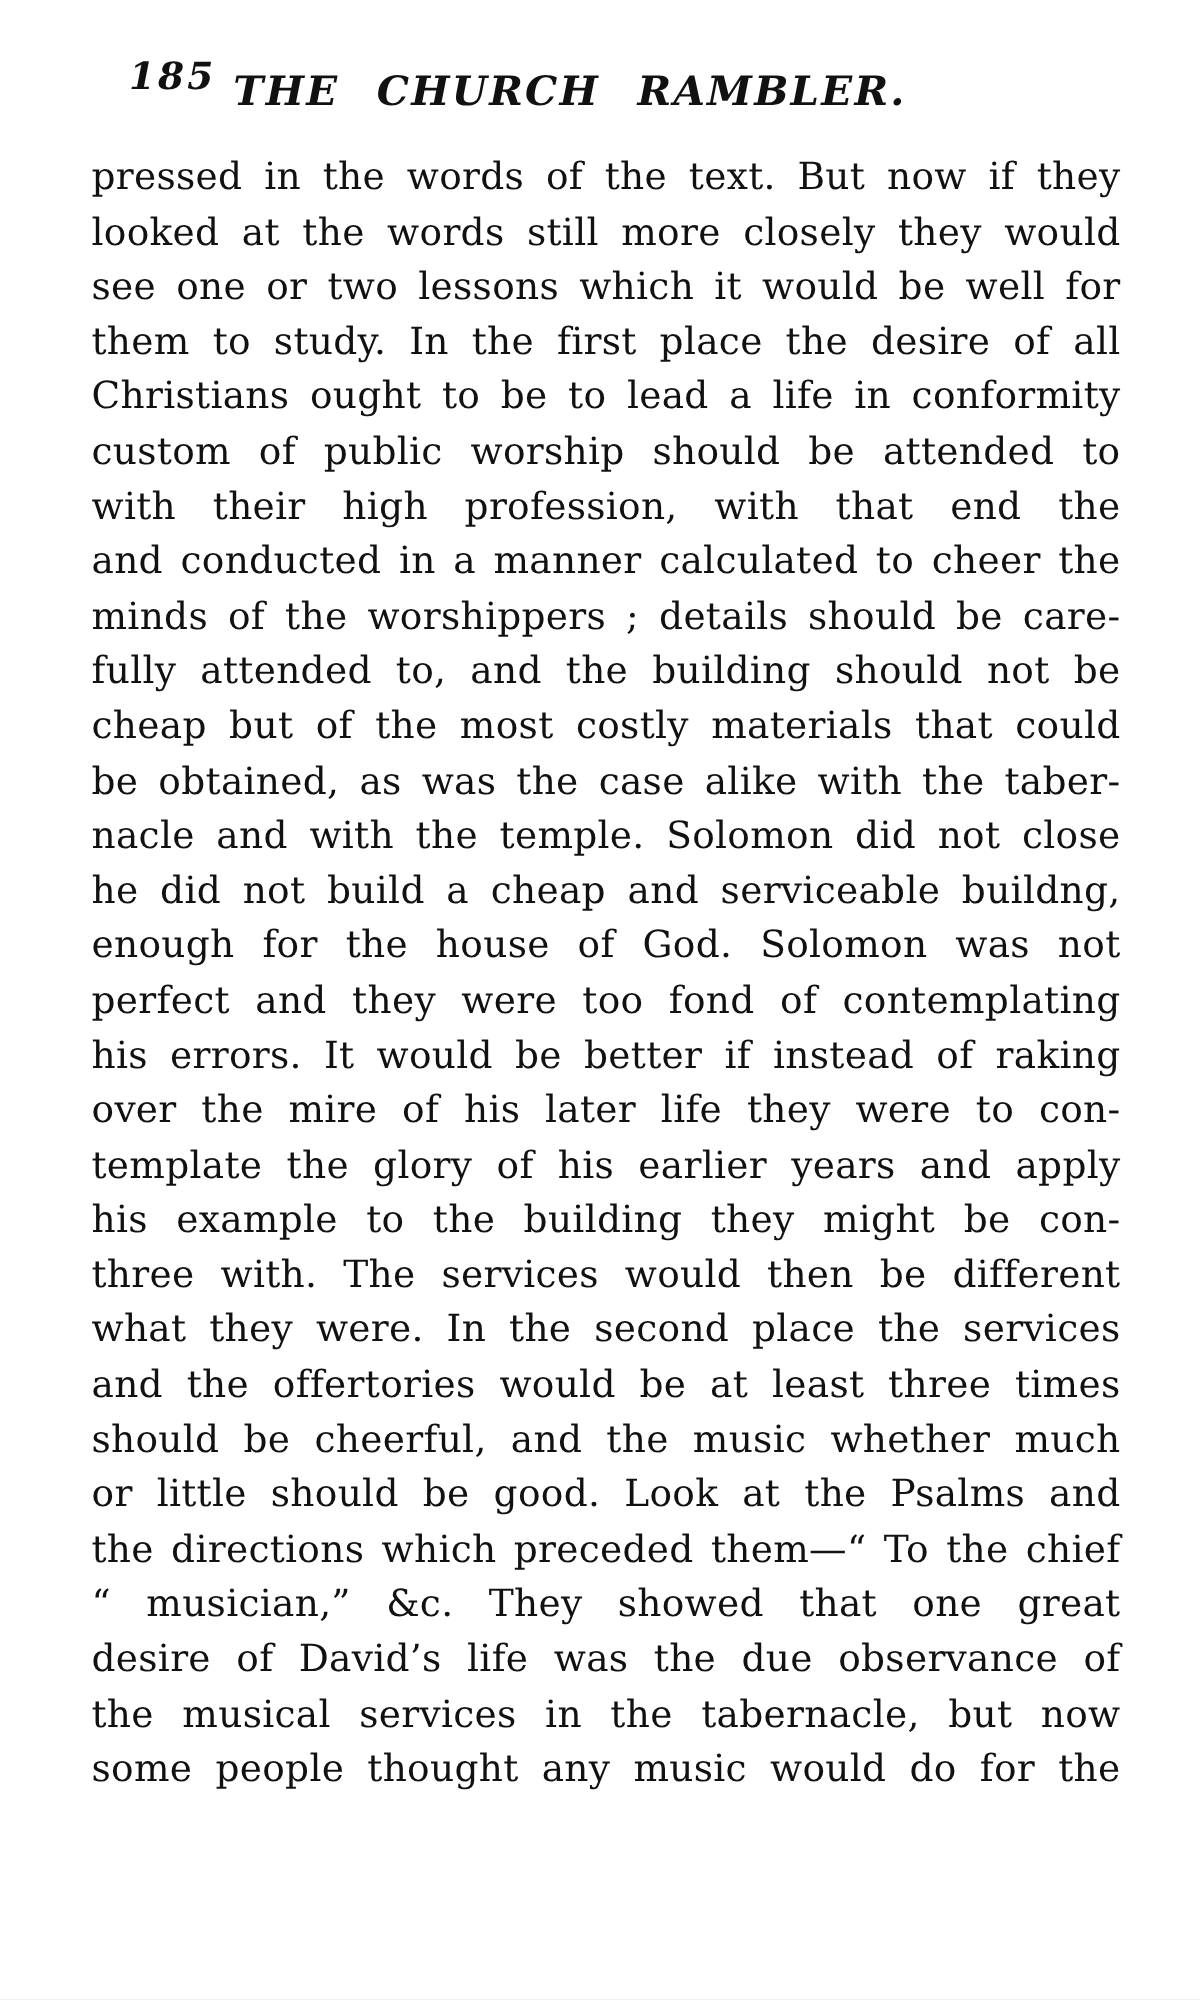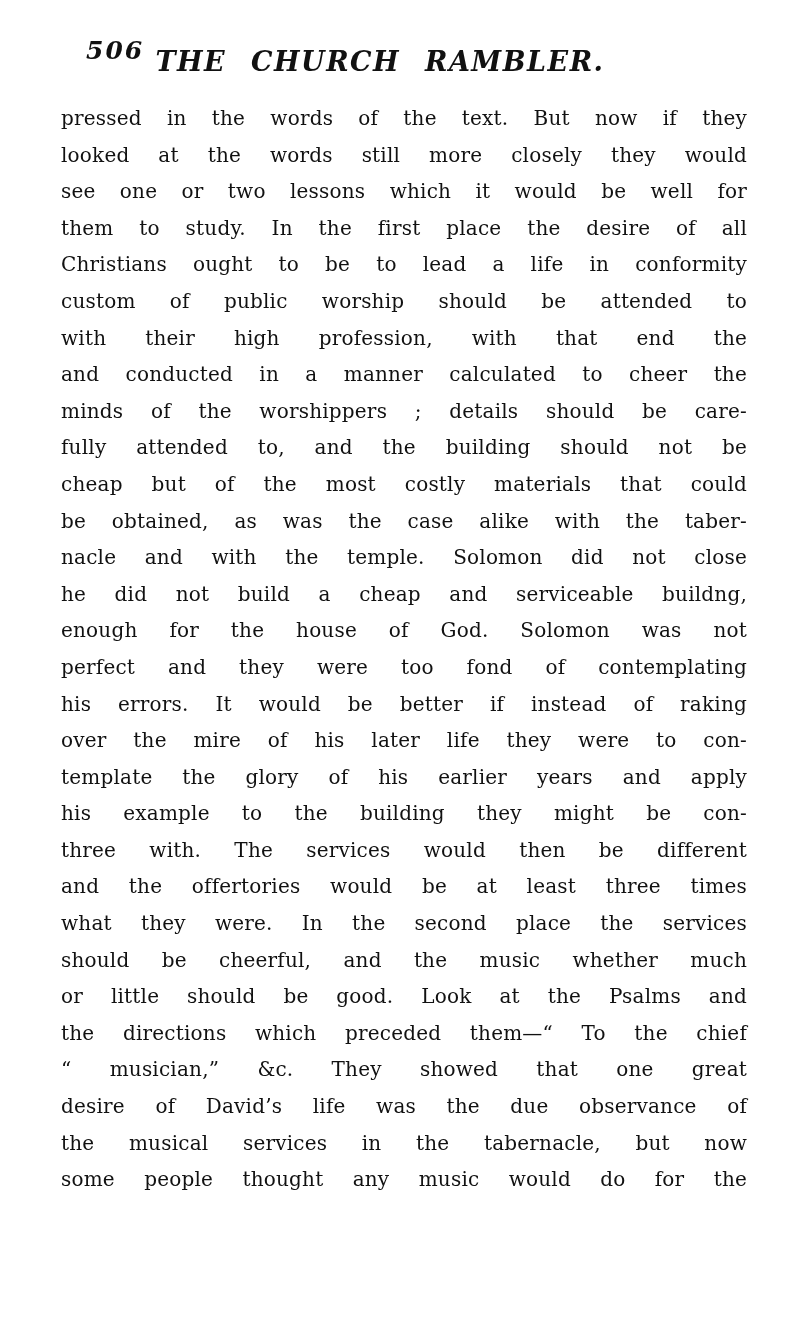--- a/index.html
+++ b/index.html
@@ -45,35 +45,35 @@
     word-spacing: 14px;
     white-space: nowrap;
   }
   .body-text {
     position: absolute;
     top: 100px;
     left: 61px;
     width: 686px;
   }
   .text-line {
-    font-size: 20px;
+    font-size: 25px;
     line-height: 36.6px;
     height: 36.6px;
     text-align: justify;
     text-align-last: justify;
     white-space: nowrap;
     letter-spacing: 0.2px;
   }
 </style>
 </head>
 <body>
 
 <div class="page">
   <div class="page-header">
-    <span class="page-number">506</span>
+    <span class="page-number">185</span>
     <span class="running-title">THE CHURCH RAMBLER.</span>
   </div>
   <div class="body-text">
       <div class="text-line">pressed in the words of the text.  But now if they</div>
       <div class="text-line">looked at the words still more closely they would</div>
       <div class="text-line">see one or two lessons which it would be well for</div>
       <div class="text-line">them to study.  In the first place the desire of all</div>
       <div class="text-line">Christians ought to be to lead a life in conformity</div>
       <div class="text-line">custom of public worship should be attended to</div>
       <div class="text-line">with their high profession, with that end the</div>
@@ -84,22 +84,22 @@
       <div class="text-line">be obtained, as was the case alike with the taber-</div>
       <div class="text-line">nacle and with the temple.  Solomon did not close</div>
       <div class="text-line">he did not build a cheap and serviceable buildng,</div>
       <div class="text-line">enough for the house of God.  Solomon was not</div>
       <div class="text-line">perfect and they were too fond of contemplating</div>
       <div class="text-line">his errors.  It would be better if instead of raking</div>
       <div class="text-line">over the mire of his later life they were to con-</div>
       <div class="text-line">template the glory of his earlier years and apply</div>
       <div class="text-line">his example to the building they might be con-</div>
       <div class="text-line">three with.  The services would then be different</div>
+      <div class="text-line">what they were.  In the second place the services</div>
       <div class="text-line">and the offertories would be at least three times</div>
-      <div class="text-line">what they were.  In the second place the services</div>
       <div class="text-line">should be cheerful, and the music whether much</div>
       <div class="text-line">or little should be good.  Look at the Psalms and</div>
       <div class="text-line">the directions which preceded them—“ To the chief</div>
       <div class="text-line">“ musician,” &amp;c.  They showed that one great</div>
       <div class="text-line">desire of David’s life was the due observance of</div>
       <div class="text-line">the musical services in the tabernacle, but now</div>
       <div class="text-line">some people thought any music would do for the</div>
     </div>
 </div>
 

